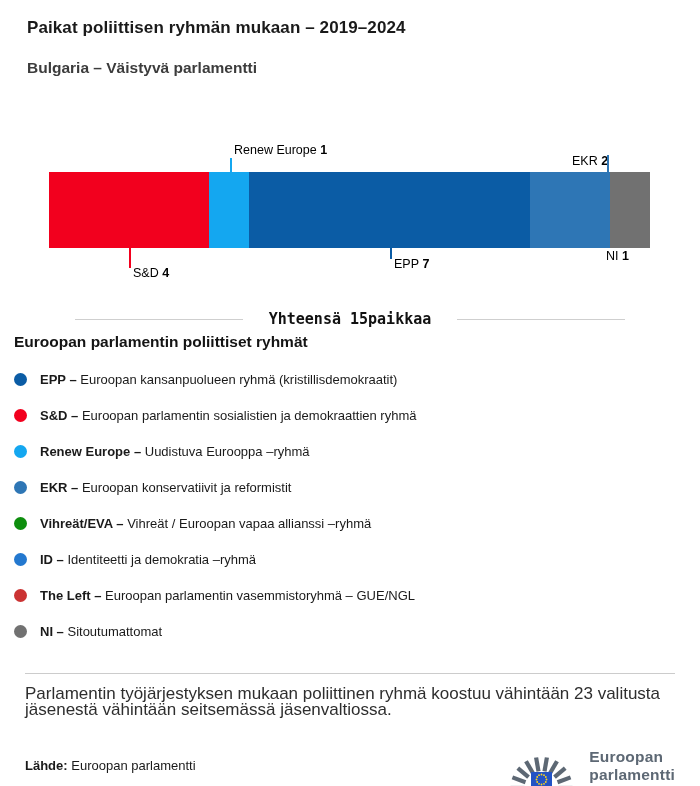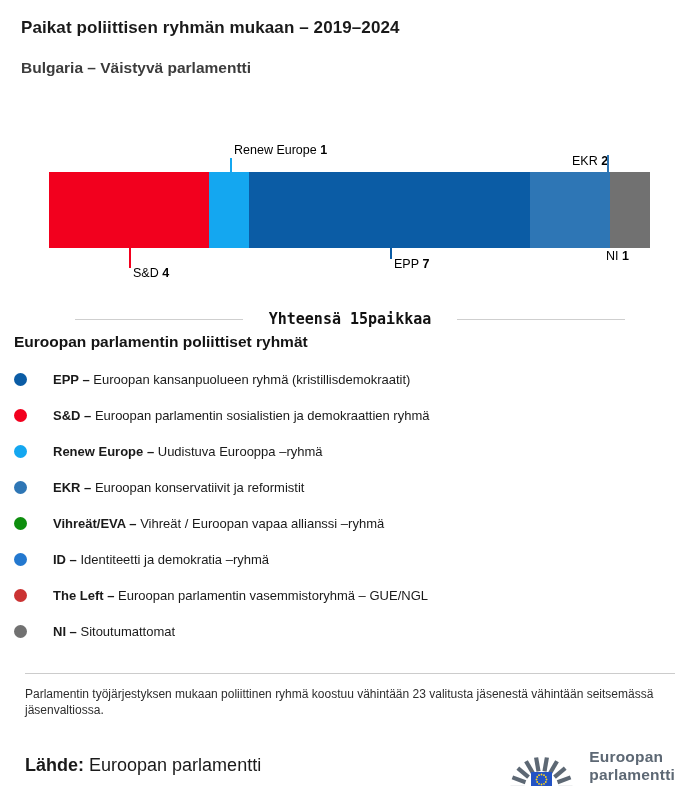--- a/index.html
+++ b/index.html
@@ -1,45 +1,45 @@
 <!DOCTYPE html>
 <html><head>
 <meta charset="utf-8">
 <style>
   * { margin:0; padding:0; box-sizing:border-box; }
   html,body { width:700px; height:786px; background:#ffffff; overflow:hidden;
     font-family:"Liberation Sans", sans-serif; color:#1a1a1a; }
-  .header { padding:18px 21px 0; }
+  .header { padding:18px 27px 0; }
   .title { font-size:17px; font-weight:bold; color:#1a1a1a; letter-spacing:.1px; line-height:20px; }
   .subtitle { font-size:15.5px; font-weight:700; color:#3c3c3c; margin-top:20px; line-height:19px; }
 
   .chart { position:relative; height:150px; margin-top:60px; }
   .bar { position:absolute; left:49px; top:35px; width:601px; height:76px; display:flex; }
   .segment { height:100%; }
   .callout { position:absolute; white-space:nowrap; font-size:12.5px; line-height:13px; color:#000; }
   .callout .num { font-weight:bold; }
   .cline { position:absolute; width:2px; }
 
   .total-row { display:flex; align-items:center; margin:24px 75px 0; }
   .rule { flex:1; height:1px; background:#cfcfcf; }
   .total-text { display:flex; flex-direction:row; align-items:center; padding:0 26px;
     font-family:"DejaVu Sans Mono", monospace; font-weight:bold; font-size:15px; line-height:17.5px; color:#111; }
 
   .legend { padding:0 14px; margin-top:4px; }
   .legend-title { font-size:15.5px; font-weight:bold; line-height:18px; color:#141414; }
-  .legend-item { display:flex; align-items:center; gap:26px; margin-top:21px; }
+  .legend-item { display:flex; align-items:center; gap:13px; margin-top:21px; }
   .dot { width:13px; height:13px; border-radius:50%; flex:none; }
   .legend-text { font-size:13px; line-height:15px; color:#1a1a1a; }
   .legend-text b { font-weight:bold; }
 
   .divider { height:1px; background:#cccccc; margin:34px 25px 0; }
-  .footnote { padding:0 25px; margin-top:12px; font-size:12px; line-height:16.5px; color:#2e2e2e; }
+  .footnote { padding:0 25px; margin-top:12px; font-size:17px; line-height:16.5px; color:#2e2e2e; }
 
   .footer-row { display:flex; justify-content:space-between; align-items:center; padding:0 25px; margin-top:22px; }
-  .source { font-size:18px; color:#1a1a1a; }
+  .source { font-size:13px; color:#1a1a1a; }
   .source b { font-weight:bold; }
   .logo-block { display:flex; align-items:center; gap:10px; }
   .logo-text { display:flex; flex-direction:column; font-size:15.5px; font-weight:bold; line-height:18px; letter-spacing:.2px; }
 </style>
 </head>
 <body>
 
 <div class="header">
   <div class="title">Paikat poliittisen ryhmän mukaan – 2019–2024</div>
   <div class="subtitle">Bulgaria – Väistyvä parlamentti</div>

